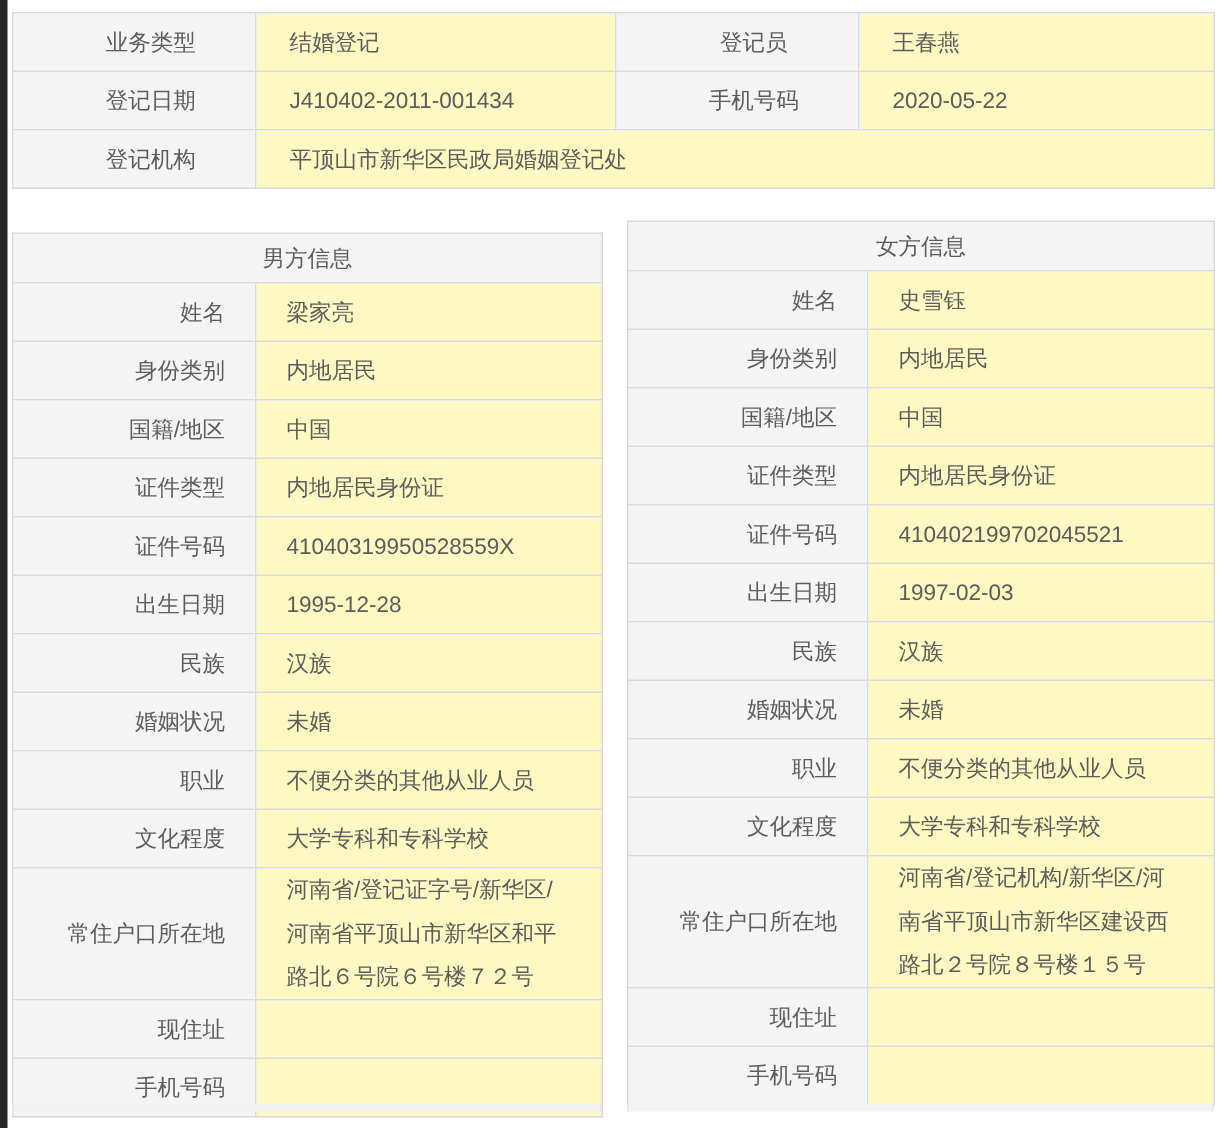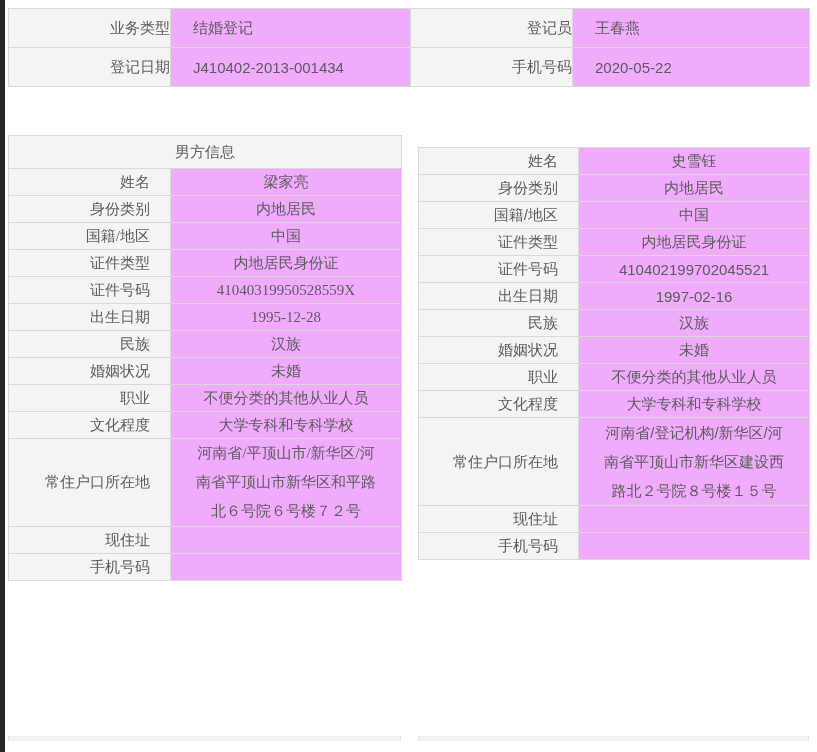--- a/index.html
+++ b/index.html
@@ -24,45 +24,45 @@
   }
   td {
     border: 1px solid #d9d9d9;
     vertical-align: middle;
     overflow: hidden;
   }
   .lbl {
     background: #f4f4f4;
   }
   .val {
-    background: #f0abfc;
+    background: #fef9c3;
   }
   
   #summary-table { left: 8px; top: 8px; width: 801px; }
   #summary-table td { height: 39px; }
-  #summary-table .lbl { padding-left: 22px; text-align: right; }
+  #summary-table .lbl { padding-left: 22px; text-align: center; }
   #summary-table .val { padding-left: 22px; text-align: left; }
   
-  .person-table td { height: 27px; }
+  .person-table td { height: 39px; }
   .person-table .hdr {
     background: #f4f4f4;
     text-align: center;
     height: 33px;
   }
   .person-table .lbl {
     text-align: right;
     padding-right: 20px;
   }
   .person-table .val {
-    text-align: center;
+    text-align: left;
     padding-left: 20px;
     padding-right: 20px;
   }
   .person-table .tall { height: 88px; line-height: 29px; }
-  #male-table { left: 8px; top: 135px; width: 393px; font-family: Liberation Serif, serif; }
+  #male-table { left: 8px; top: 155px; width: 393px; }
   #female-table { left: 418px; top: 147px; width: 391px; }
   .table-footer-sliver {
     position: absolute;
     height: 5px;
     background: #f2f2f2;
     border-left: 1px solid #e4e4e4;
     border-right: 1px solid #e4e4e4;
   }
   #sliver-left { left: 8px; top: 736px; width: 393px; }
   #sliver-right { left: 418px; top: 736px; width: 391px; }
@@ -81,23 +81,27 @@
     </colgroup>
   <tbody>
       <tr>
     <td class="lbl">业务类型</td>
     <td class="val">结婚登记</td>
     <td class="lbl">登记员</td>
     <td class="val">王春燕</td>
   </tr>
   <tr>
     <td class="lbl">登记日期</td>
-    <td class="val">J410402-2013-001434</td>
+    <td class="val">J410402-2011-001434</td>
     <td class="lbl">手机号码</td>
     <td class="val">2020-05-22</td>
+  </tr>
+  <tr>
+    <td class="lbl">登记机构</td>
+    <td class="val" colspan="3">平顶山市新华区民政局婚姻登记处</td>
   </tr>
 </tbody>
   </table>
 
 <table id="male-table" class="person-table">
   <colgroup>
       <col style="width:162px">
       <col style="width:231px">
     </colgroup>
   <tbody>
@@ -139,39 +143,42 @@
   <tr>
     <td class="lbl">职业</td>
     <td class="val">不便分类的其他从业人员</td>
   </tr>
   <tr>
     <td class="lbl">文化程度</td>
     <td class="val">大学专科和专科学校</td>
   </tr>
   <tr>
     <td class="lbl tall">常住户口所在地</td>
-    <td class="val tall">河南省/平顶山市/新华区/河南省平顶山市新华区和平路北６号院６号楼７２号</td>
+    <td class="val tall">河南省/登记证字号/新华区/河南省平顶山市新华区和平路北６号院６号楼７２号</td>
   </tr>
   <tr>
     <td class="lbl">现住址</td>
     <td class="val"></td>
   </tr>
   <tr>
     <td class="lbl">手机号码</td>
     <td class="val"></td>
   </tr>
 </tbody>
   </table>
 
 <table id="female-table" class="person-table">
   <colgroup>
       <col style="width:160px">
       <col style="width:231px">
     </colgroup>
   <tbody>
+      <tr>
+        <td class="hdr" colspan="2">女方信息</td>
+      </tr>
   <tr>
     <td class="lbl">姓名</td>
     <td class="val">史雪钰</td>
   </tr>
   <tr>
     <td class="lbl">身份类别</td>
     <td class="val">内地居民</td>
   </tr>
   <tr>
     <td class="lbl">国籍/地区</td>
@@ -180,21 +187,21 @@
   <tr>
     <td class="lbl">证件类型</td>
     <td class="val">内地居民身份证</td>
   </tr>
   <tr>
     <td class="lbl">证件号码</td>
     <td class="val">410402199702045521</td>
   </tr>
   <tr>
     <td class="lbl">出生日期</td>
-    <td class="val">1997-02-16</td>
+    <td class="val">1997-02-03</td>
   </tr>
   <tr>
     <td class="lbl">民族</td>
     <td class="val">汉族</td>
   </tr>
   <tr>
     <td class="lbl">婚姻状况</td>
     <td class="val">未婚</td>
   </tr>
   <tr>

